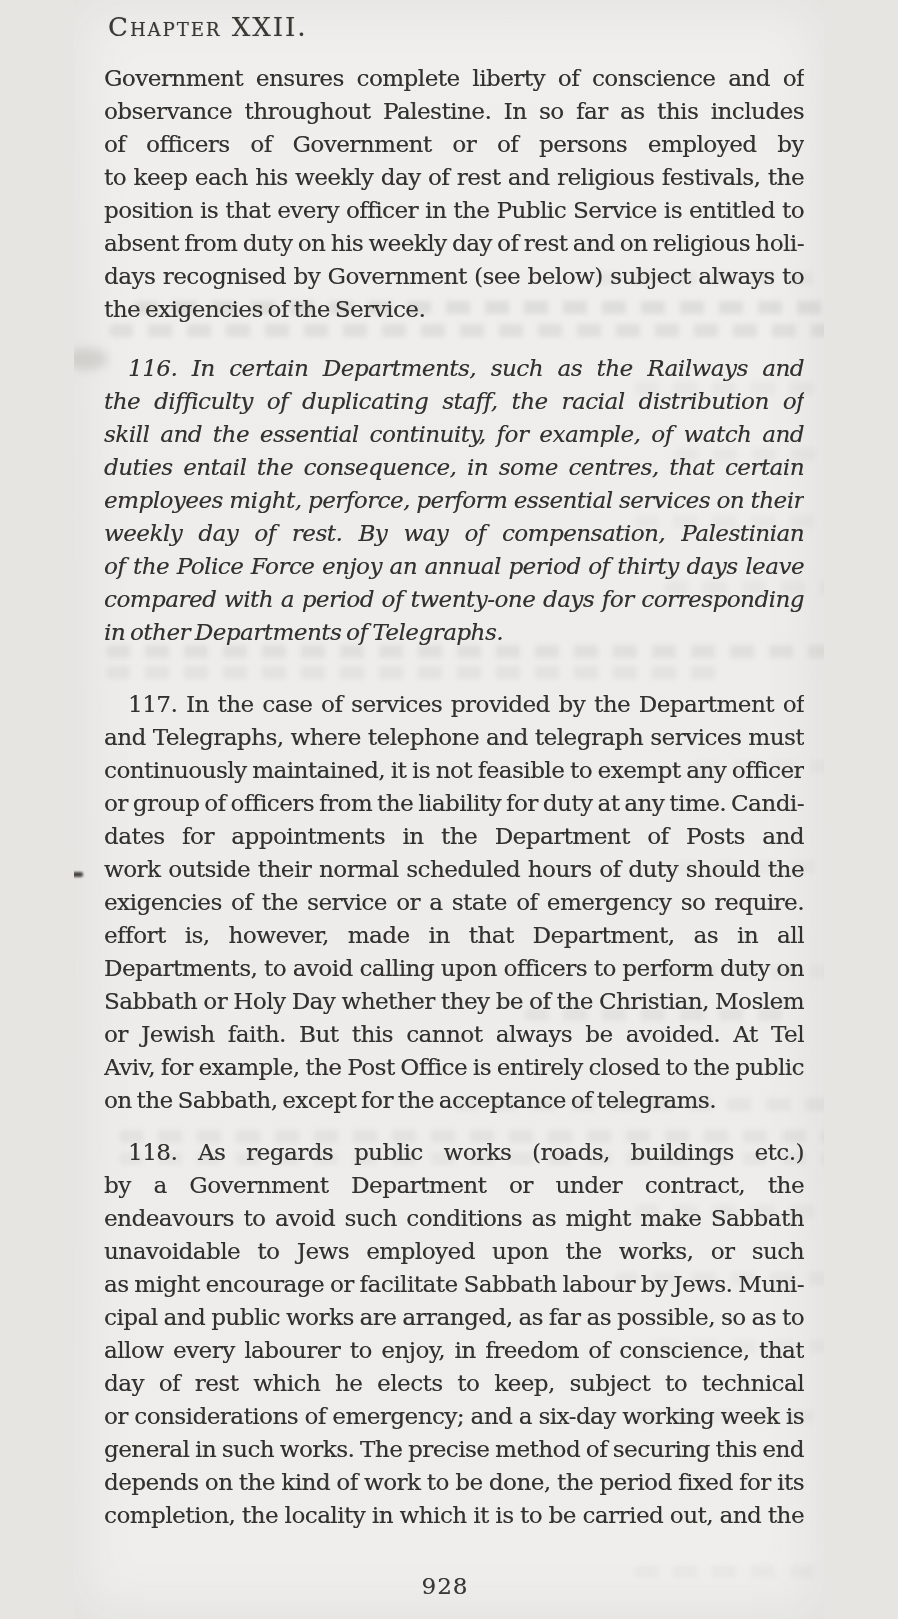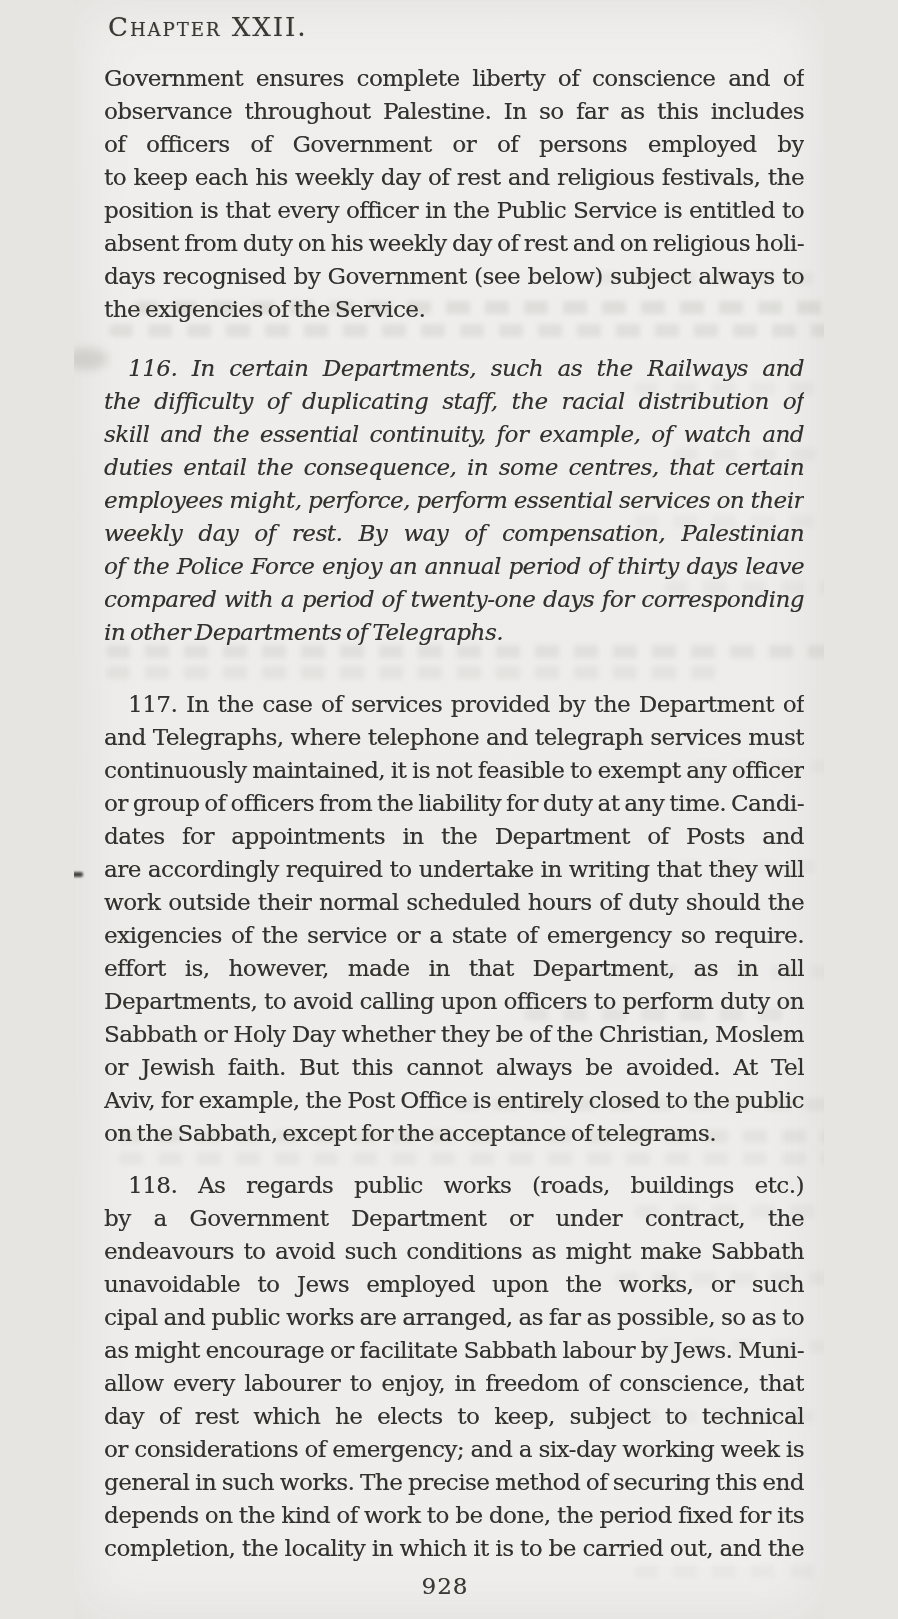--- a/index.html
+++ b/index.html
@@ -125,37 +125,36 @@
         <div class="line">of the Police Force enjoy an annual period of thirty days leave</div>
         <div class="line">compared with a period of twenty-one days for corresponding ranks</div>
         <div class="line no-just">in other Departments of Telegraphs.</div>
       </div>
       <div class="paragraph indent">
         <div class="line">117. In the case of services provided by the Department of Posts</div>
         <div class="line">and Telegraphs, where telephone and telegraph services must be</div>
         <div class="line">continuously maintained, it is not feasible to exempt any officer</div>
         <div class="line">or group of officers from the liability for duty at any time. Candi-</div>
         <div class="line">dates for appointments in the Department of Posts and Telegraphs</div>
-        <div class="line">are accordingly required to undertake in writing that they will</div>
         <div class="line">work outside their normal scheduled hours of duty should the</div>
         <div class="line">exigencies of the service or a state of emergency so require. Every</div>
         <div class="line">effort is, however, made in that Department, as in all Government</div>
         <div class="line">Departments, to avoid calling upon officers to perform duty on their</div>
         <div class="line">Sabbath or Holy Day whether they be of the Christian, Moslem</div>
         <div class="line">or Jewish faith. But this cannot always be avoided. At Tel</div>
         <div class="line">Aviv, for example, the Post Office is entirely closed to the public</div>
         <div class="line no-just">on the Sabbath, except for the acceptance of telegrams.</div>
       </div>
       <div class="paragraph indent">
         <div class="line">118. As regards public works (roads, buildings etc.) undertaken</div>
         <div class="line">by a Government Department or under contract, the Government</div>
         <div class="line">endeavours to avoid such conditions as might make Sabbath labour</div>
         <div class="line">unavoidable to Jews employed upon the works, or such conditions</div>
+        <div class="line">as might encourage or facilitate Sabbath labour by Jews. Muni-</div>
         <div class="line">cipal and public works are arranged, as far as possible, so as to</div>
-        <div class="line">as might encourage or facilitate Sabbath labour by Jews. Muni-</div>
         <div class="line">allow every labourer to enjoy, in freedom of conscience, that weekly</div>
         <div class="line">day of rest which he elects to keep, subject to technical exigencies</div>
         <div class="line">or considerations of emergency; and a six-day working week is</div>
         <div class="line">general in such works. The precise method of securing this end</div>
         <div class="line">depends on the kind of work to be done, the period fixed for its</div>
         <div class="line">completion, the locality in which it is to be carried out, and the</div>
       </div>
     </div>
 
   <div class="page-number">928</div>

